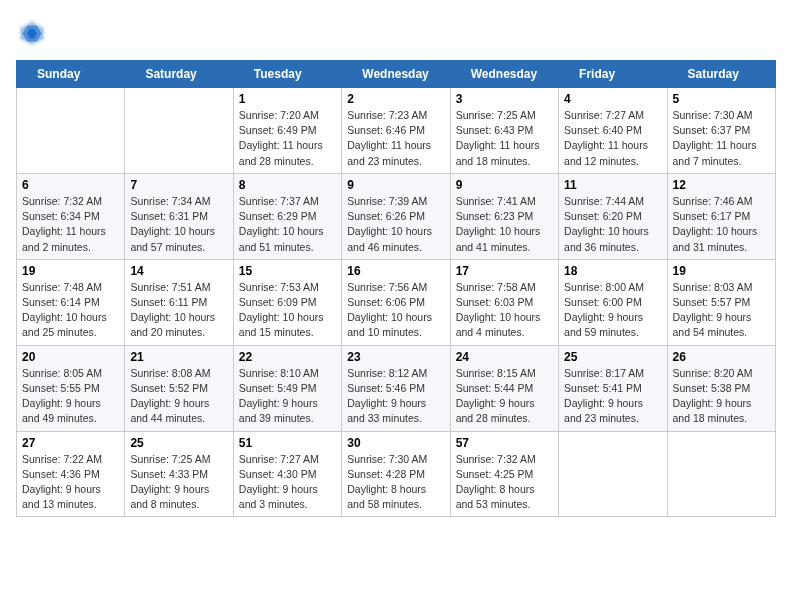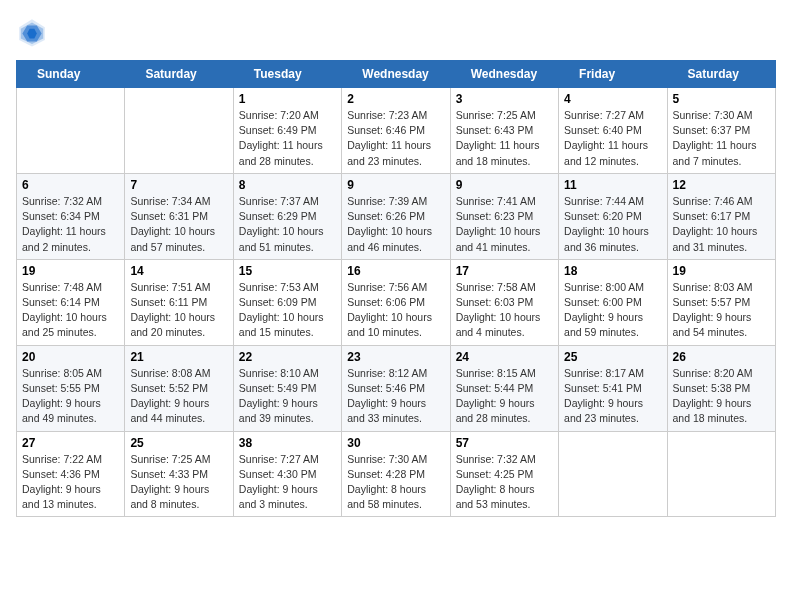--- a/index.html
+++ b/index.html
@@ -236,21 +236,21 @@
       <tr>
         <td>
           <span class="day-num">27</span>
           <div class="day-info">Sunrise: 7:22 AM<br>Sunset: 4:36 PM<br>Daylight: 9 hours and 13 minutes.</div>
         </td>
         <td>
           <span class="day-num">25</span>
           <div class="day-info">Sunrise: 7:25 AM<br>Sunset: 4:33 PM<br>Daylight: 9 hours and 8 minutes.</div>
         </td>
         <td>
-          <span class="day-num">38</span>
+          <span class="day-num">51</span>
           <div class="day-info">Sunrise: 7:27 AM<br>Sunset: 4:30 PM<br>Daylight: 9 hours and 3 minutes.</div>
         </td>
         <td>
           <span class="day-num">30</span>
           <div class="day-info">Sunrise: 7:30 AM<br>Sunset: 4:28 PM<br>Daylight: 8 hours and 58 minutes.</div>
         </td>
         <td>
           <span class="day-num">57</span>
           <div class="day-info">Sunrise: 7:32 AM<br>Sunset: 4:25 PM<br>Daylight: 8 hours and 53 minutes.</div>
         </td>

